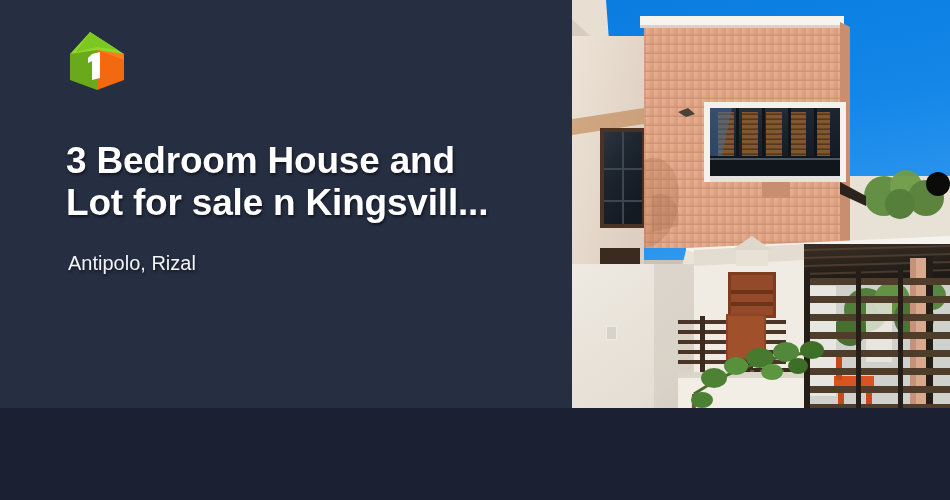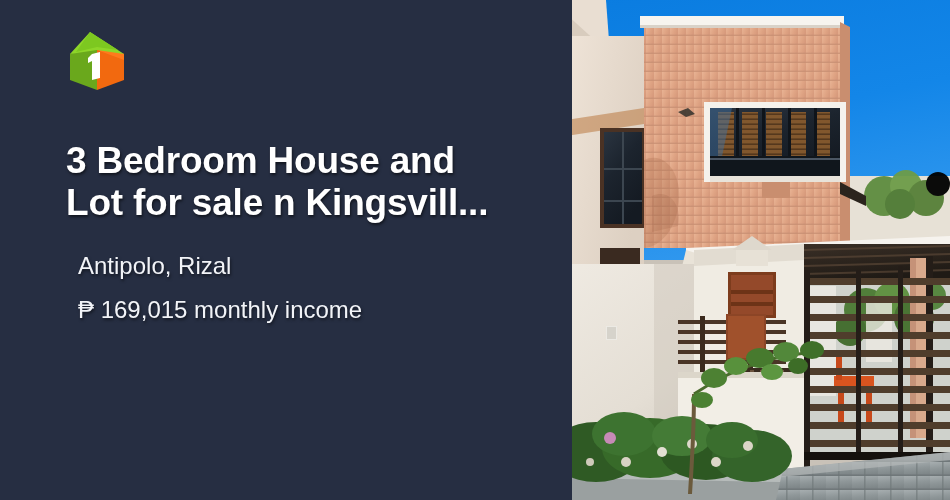--- a/index.html
+++ b/index.html
@@ -10,21 +10,21 @@
   body {
     width: 950px;
     height: 500px;
     overflow: hidden;
     font-family: "Liberation Sans", sans-serif;
   }
 
   #card {
     position: relative;
     width: 950px;
-    height: 500px;
+    height: 408px;
     background: #262e42;
     overflow: hidden;
   }
 
   
   #left-panel {
     position: absolute;
     left: 0;
     top: 0;
     width: 572px;
@@ -55,24 +55,24 @@
     font-weight: bold;
     line-height: 1.13;
     color: #ffffff;
     letter-spacing: -0.2px;
     margin: 0 0 26px 0;
     text-shadow: 1px 2px 3px rgba(0,0,0,0.55);
     white-space: pre-line;
   }
 
   .meta-line {
-    font-size: 24px;
+    font-size: 20px;
     line-height: 1.35;
     color: #f2f4f8;
-    margin: 12px;
+    margin: 2px;
     text-shadow: 1px 2px 3px rgba(0,0,0,0.5);
   }
   #listing-location { margin-bottom: 6px; }
   #listing-price { margin-bottom: 6px; }
   #listing-description {
     white-space: pre-line;
   }
 
   
   #photo {
@@ -365,19 +365,18 @@
         <path d="M22,30 L26,26 L26,33 L22,35 Z" fill="#ffffff"></path>
       </svg>
     </div>
 
     <div id="text-block">
       <h1 id="listing-title">3 Bedroom House and
 Lot for sale n Kingsvill...</h1>
 
       <p id="listing-location" class="meta-line">Antipolo, Rizal</p>
 
-      <p id="listing-price" class="meta-line">₱ 169,015 monthly income</p>
 
     </div>
 
   </div>
 
 </div>
 
 </body></html>

